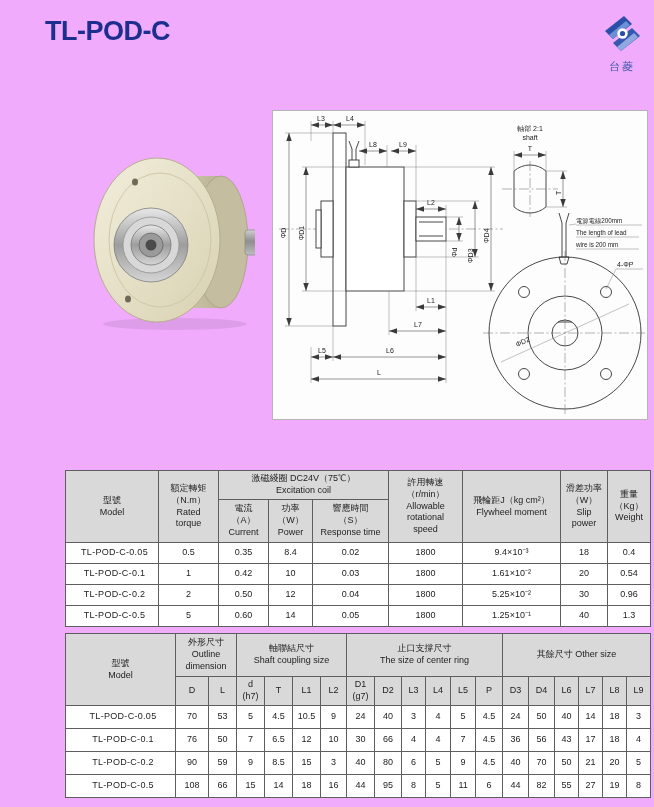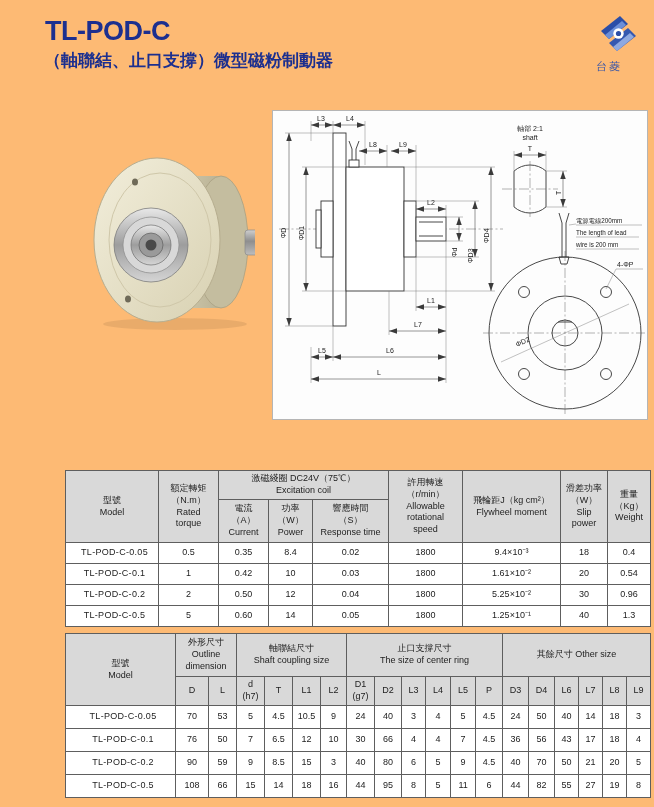--- a/index.html
+++ b/index.html
@@ -1,24 +1,24 @@
 <!DOCTYPE html>
 <html><head>
 <meta charset="utf-8">
 <style>
   html,body{margin:0;padding:0;background:#ffffff;}
-  .page{position:relative;width:654px;height:807px;background:#fdba74;overflow:hidden;
+  .page{position:relative;width:654px;height:807px;background:#f0abfc;overflow:hidden;
         font-family:"Liberation Sans",sans-serif;color:#222;}
 
   
   .title{position:absolute;left:45px;top:16px;font-size:27px;font-weight:bold;
          letter-spacing:-0.5px;color:#1c2f8f;}
   .subtitle-zh{position:absolute;left:44px;top:49px;font-size:17px;font-weight:bold;color:#1c2f8f;}
   .subtitle-en{position:absolute;left:56px;top:77px;font-size:13px;color:#2a3da0;}
-  .logo{position:absolute;left:596px;top:12px;width:52px;}
+  .logo{position:absolute;left:596px;top:12px;width:52px;text-align:center;}
   .logo-text{font-size:11px;color:#3a57a8;margin-top:1px;letter-spacing:2px;}
 
   
   .drawing-box{position:absolute;left:272px;top:110px;width:376px;height:310px;
                border:1px solid #b5b5b5;background:#fdfdfd;box-sizing:border-box;}
   .drawing-box svg{display:block;}
   .geo{stroke:#333;stroke-width:0.9;fill:#fff;}
   .geoline{stroke:#333;stroke-width:0.9;fill:none;}
   .cl{stroke:#666;stroke-width:0.5;fill:none;stroke-dasharray:10 2.5 2 2.5;}
   .dim{stroke:#444;stroke-width:0.55;fill:none;}
@@ -43,21 +43,20 @@
   .hrow2 th{height:40px;}
   .dim-table .hrow1 th{height:40px;}
   .dim-table .hrow2 th{height:26px;}
 </style>
 </head>
 <body>
 
 <div class="page">
 
   <div class="title">TL-POD-C</div>
-  <div class="subtitle-zh">（軸聯結、止口支撐）微型磁粉制動器</div>
 
   <div class="logo">
     <svg width="44" height="42" viewBox="0 0 44 42">
       <path d="M5,19 L24,4 L32,12 L13,27 Z" fill="#2b4ea8"></path>
       <path d="M9,23 L26,9 L30,13 L13,27 Z" fill="#6c8fd8"></path>
       <path d="M13,31 L32,16 L40,24 L21,39 Z" fill="#3558b0"></path>
       <path d="M17,35 L34,21 L38,25 L21,39 Z" fill="#8fa9e0"></path>
       <circle cx="22.5" cy="21.5" r="5.2" fill="#ffffff"></circle>
       <circle cx="22.5" cy="21.5" r="2.6" fill="#2b4ea8"></circle>
     </svg>

